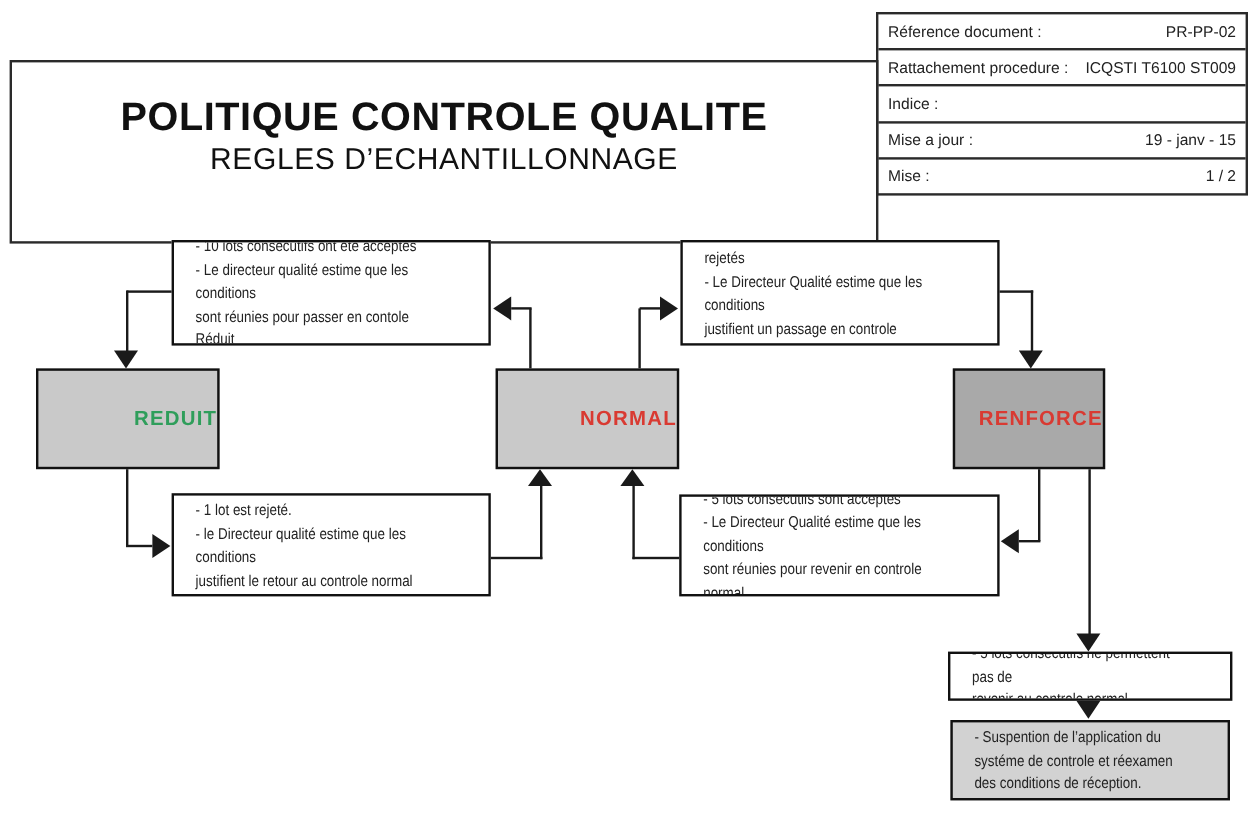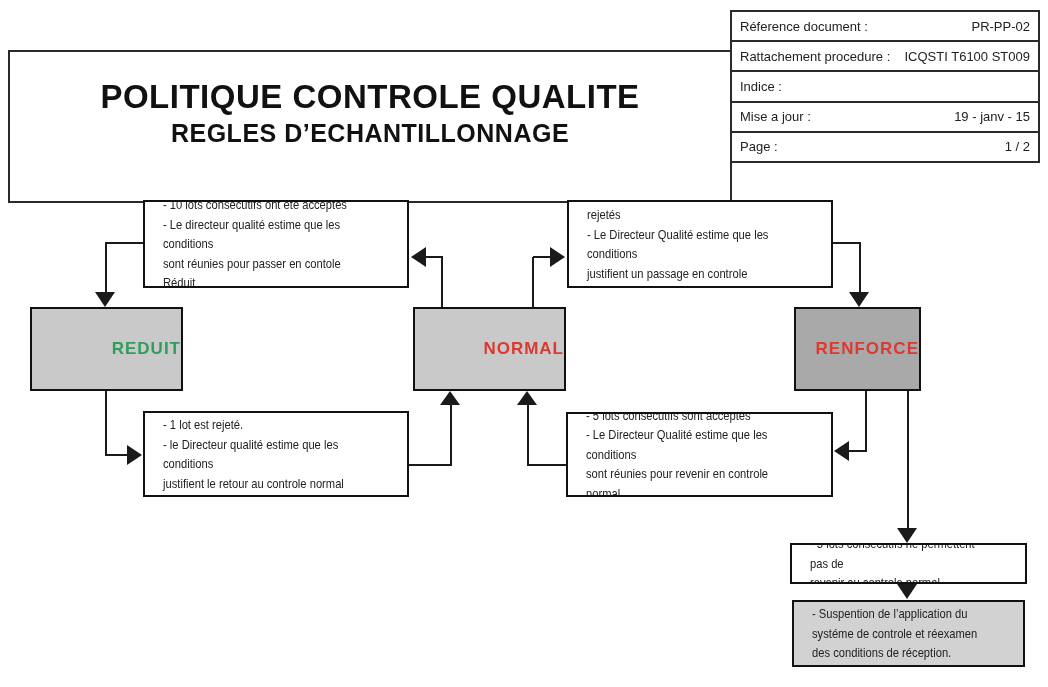--- a/index.html
+++ b/index.html
@@ -6,21 +6,21 @@
   #page{
     position:relative;width:1048px;height:687px;background:#ffffff;
     font-family:"Liberation Sans","DejaVu Sans",sans-serif;color:#1c1c1c;overflow:hidden;
   }
   .abs{position:absolute;box-sizing:border-box;}
 
   
   .title-box{left:8px;top:10px;width:724px;height:153px;border:2px solid #2a2a2a;
     display:flex;flex-direction:column;align-items:center;justify-content:flex-start;margin-top:40px;}
   .page-title{margin-top:26px;font-size:33px;font-weight:bold;letter-spacing:.5px;color:#111;}
-  .page-subtitle{margin-top:3px;font-size:25px;font-weight:bold;letter-spacing:.5px;color:#111;}
+  .page-subtitle{margin-top:3px;font-size:25px;font-weight:normal;letter-spacing:.5px;color:#111;}
   .doc-table{left:730px;top:10px;width:310px;height:153px;border:2px solid #2a2a2a;
     display:flex;flex-direction:column;}
   .doc-row{flex:1;display:flex;align-items:center;justify-content:space-between;
     padding:0 8px;font-size:13px;color:#222;border-bottom:2px solid #2a2a2a;white-space:nowrap;}
   .doc-row:last-child{border-bottom:none;}
   .doc-row .val{font-size:13px;color:#222;}
 
   
   .state{border:2px solid #111;display:flex;align-items:center;justify-content:flex-end;
     font-weight:bold;font-size:17px;letter-spacing:1px;padding-left:28px;}
@@ -69,21 +69,21 @@
     </div>
     <div class="doc-row">
       <span class="lbl">Indice :</span>
       <span class="val"></span>
     </div>
     <div class="doc-row">
       <span class="lbl">Mise a jour :</span>
       <span class="val">19 - janv - 15</span>
     </div>
     <div class="doc-row">
-      <span class="lbl">Page :</span>
+      <span class="lbl">Mise :</span>
       <span class="val">1 / 2</span>
     </div>
   </div>
 
   <div id="state-reduit" class="abs state">
     <span>REDUIT</span>
   </div>
   <div id="state-normal" class="abs state">
     <span>NORMAL</span>
   </div>

